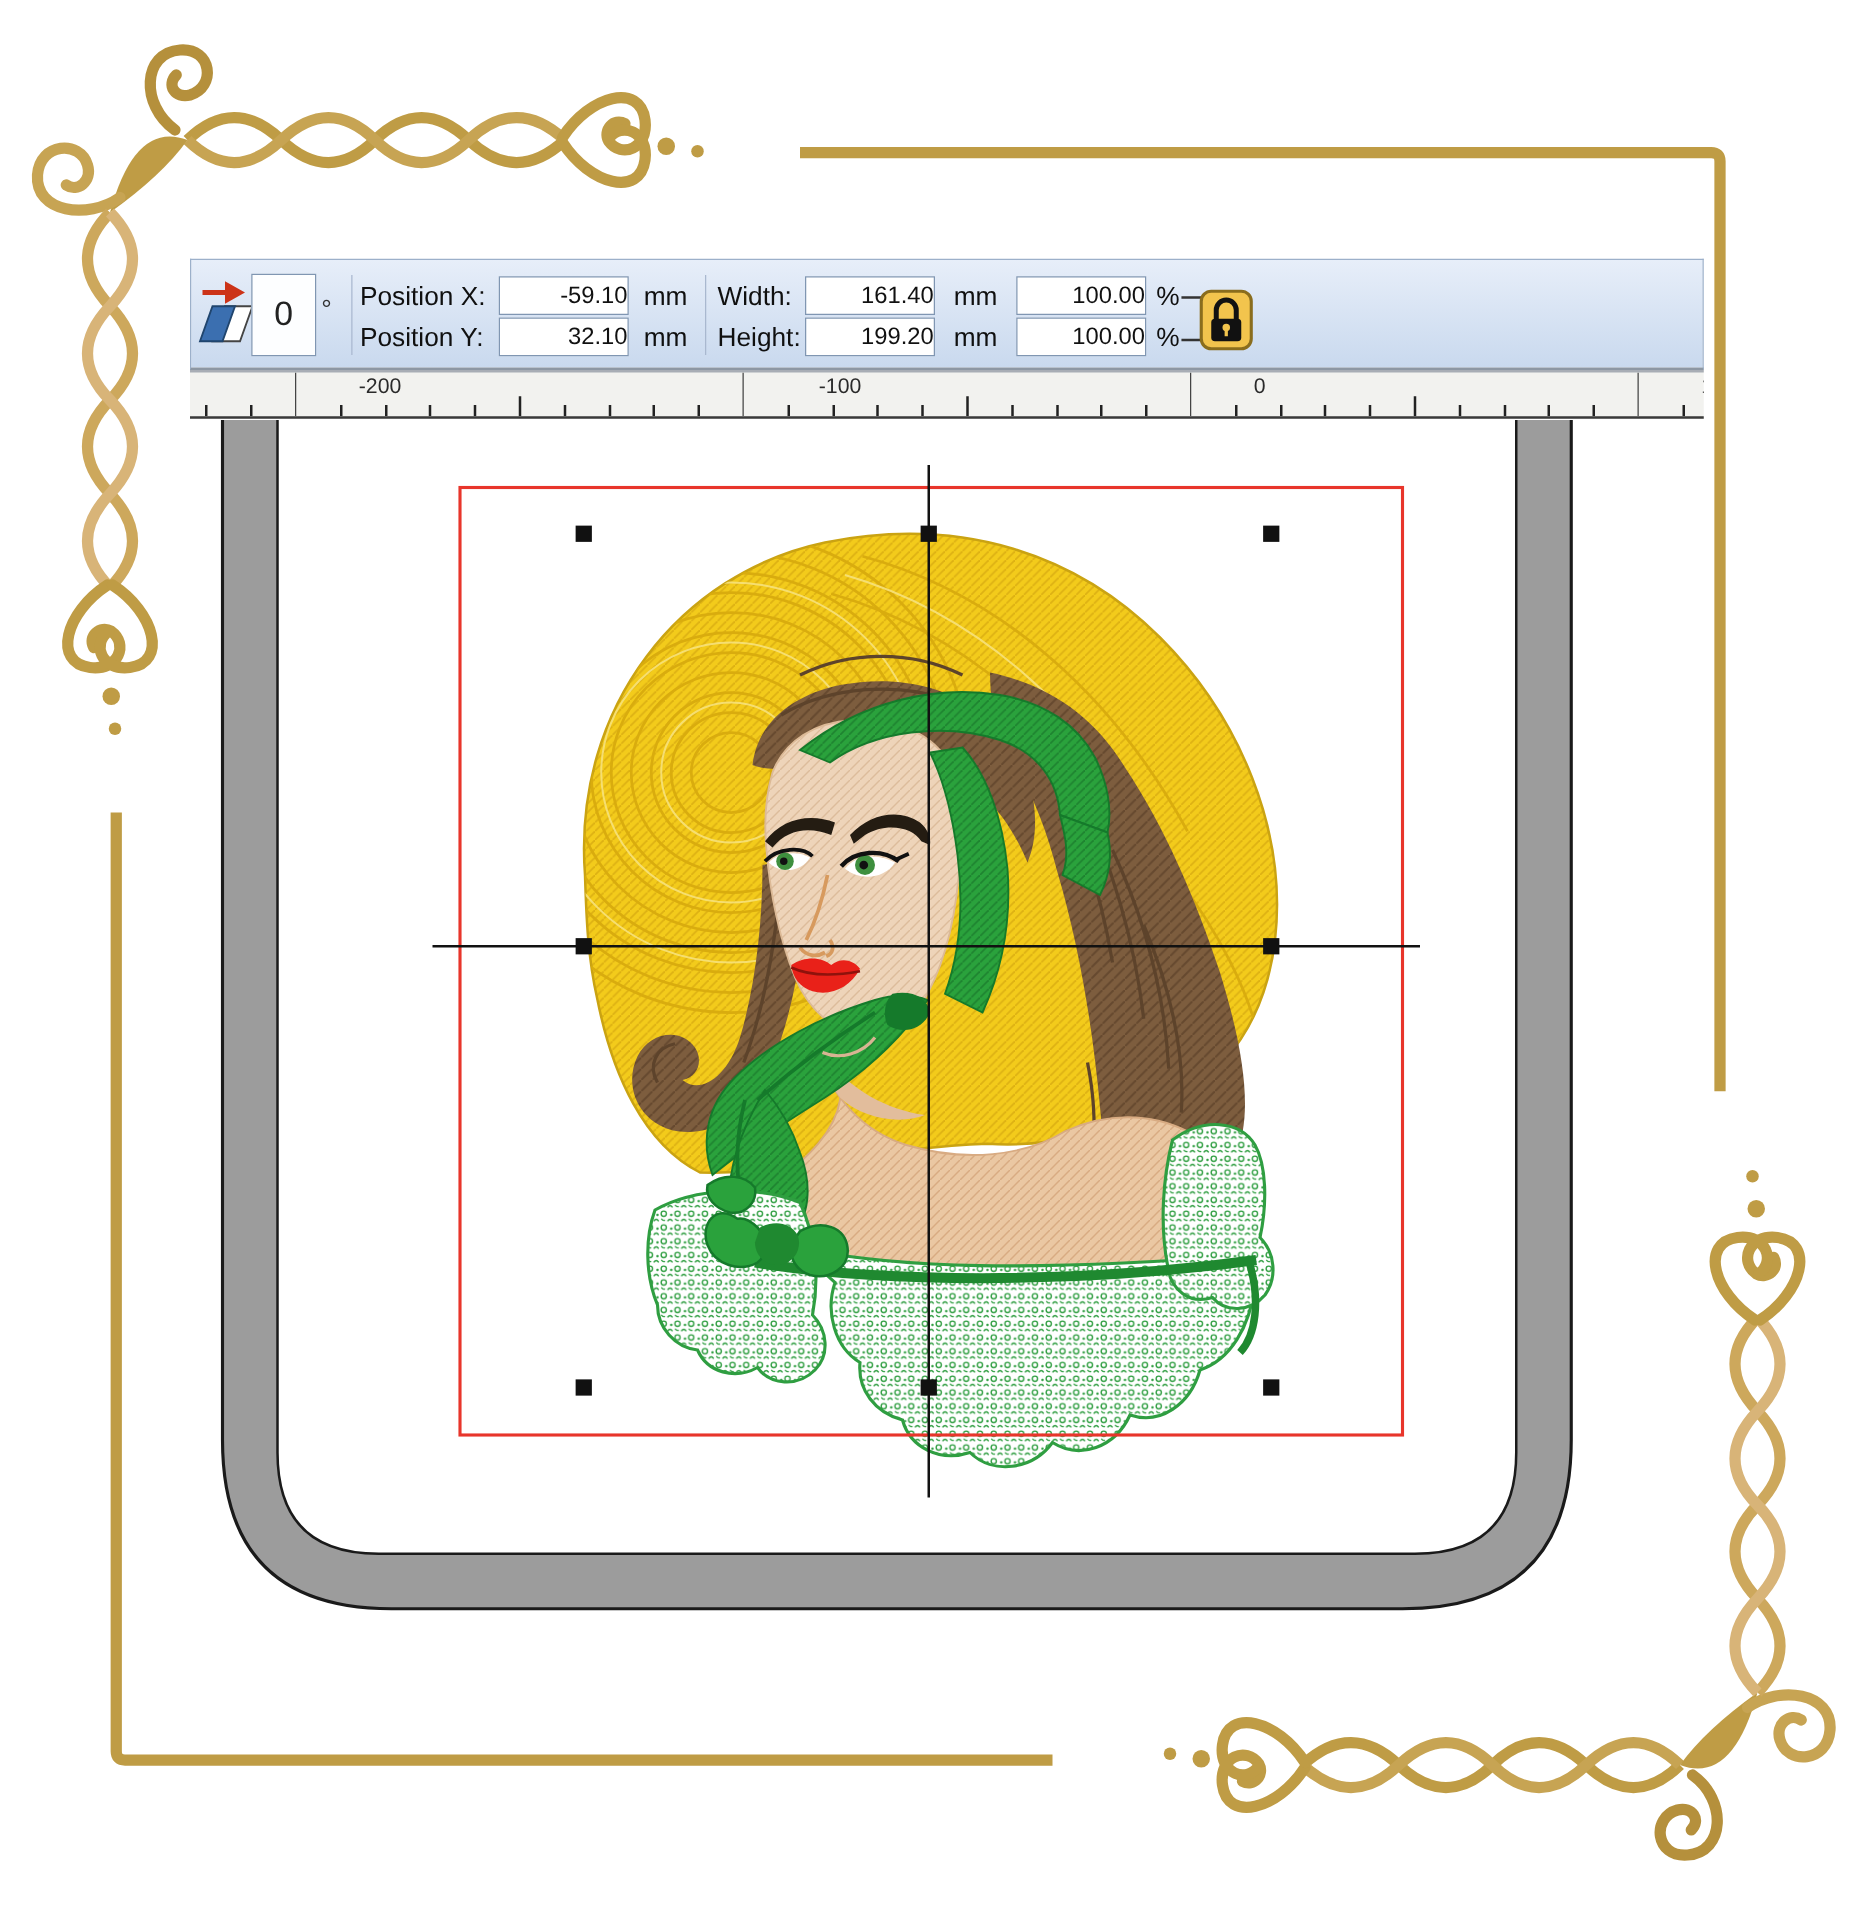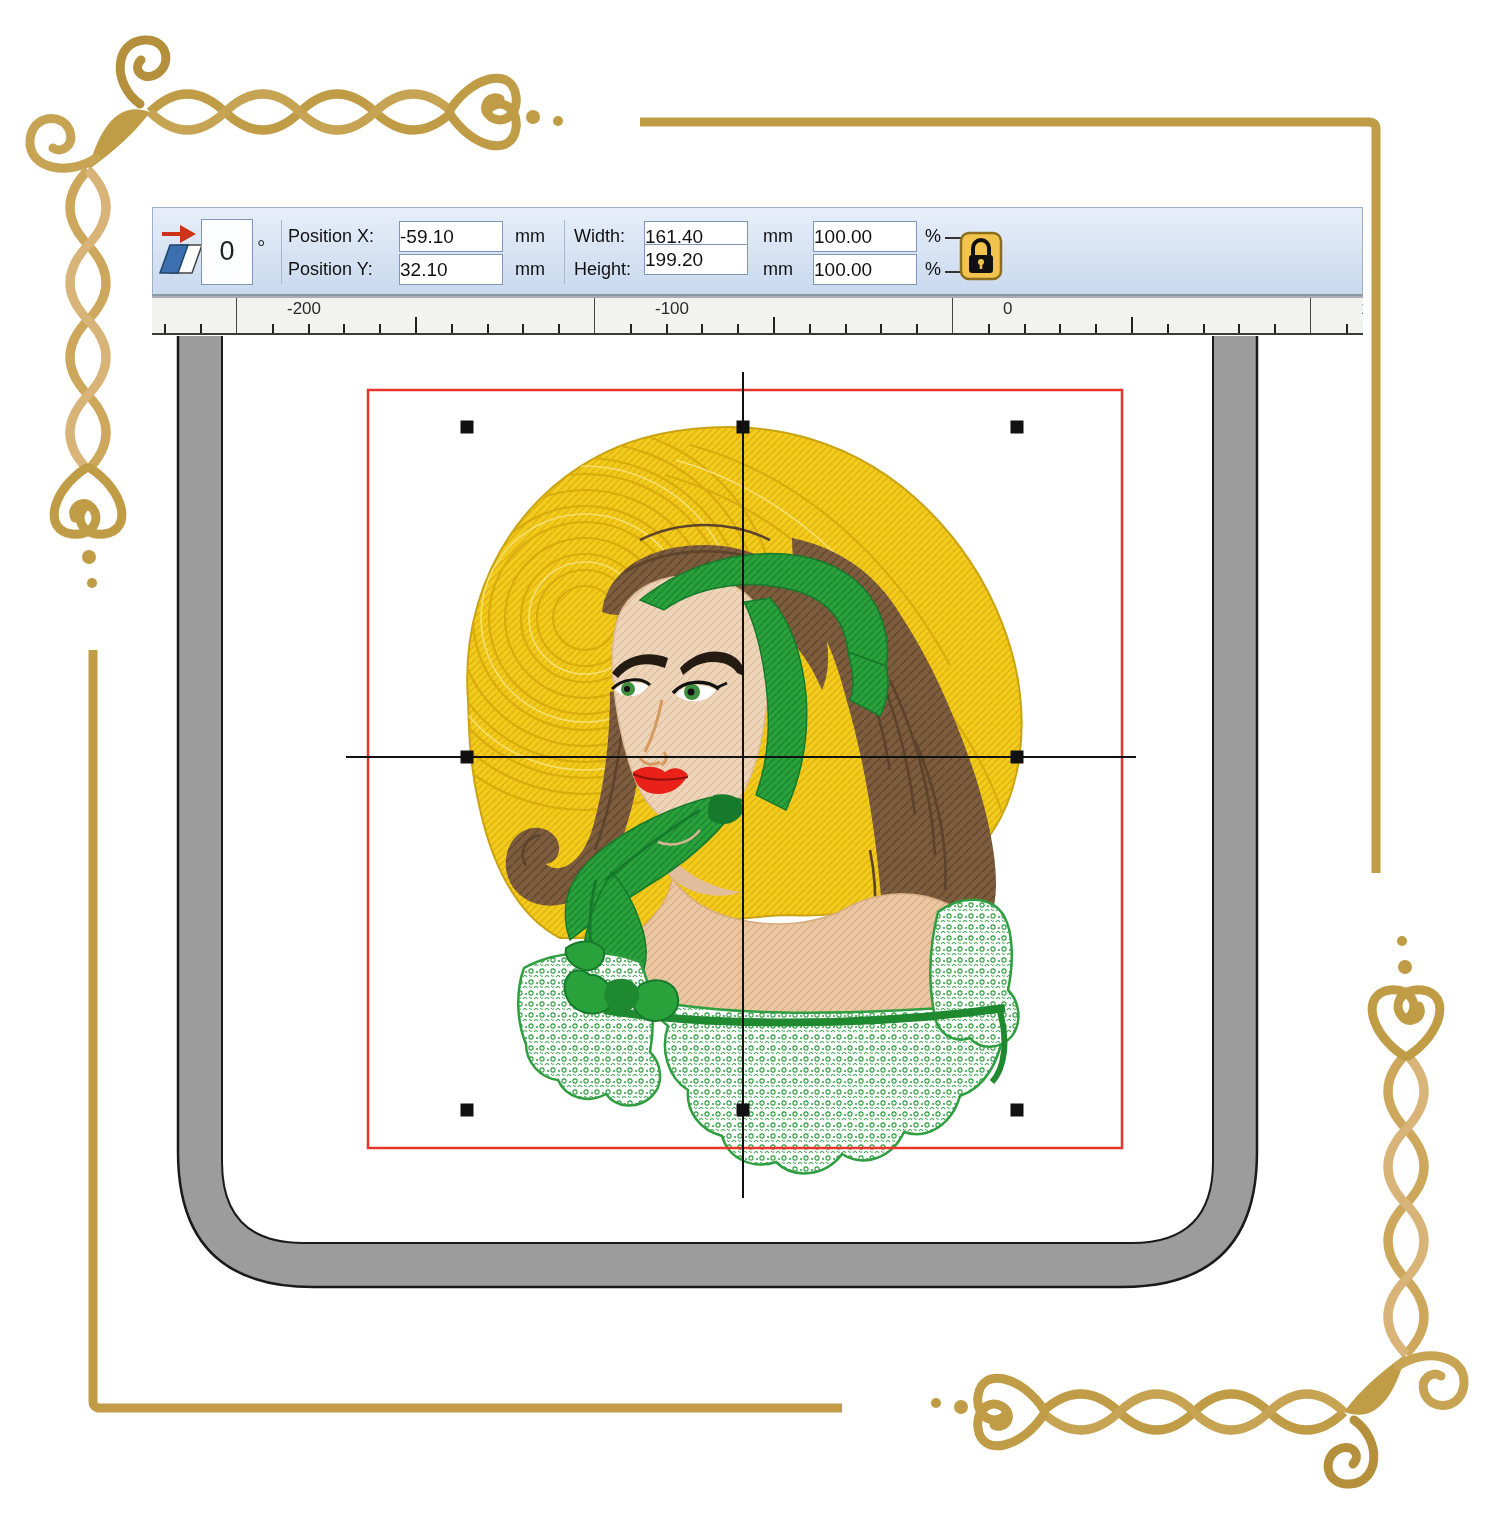--- a/index.html
+++ b/index.html
@@ -3,23 +3,23 @@
 <meta charset="utf-8">
 <style>
   html,body{margin:0;padding:0;background:#ffffff;}
   #stage{position:relative;width:1500px;height:1530px;background:#fff;overflow:hidden;
          font-family:"Liberation Sans",sans-serif;}
   #artSvg{position:absolute;left:0;top:0;z-index:1;}
   
   .toolbar{position:absolute;left:152px;top:207px;width:1211px;height:89px;z-index:5;
            background:linear-gradient(#e7eef9,#c9d9ee);
            border:1px solid #9cb0ca;border-bottom:2px solid #8d97a3;box-sizing:border-box;}
-  .tlabel{position:absolute;font-size:18px;color:#101010;white-space:nowrap;}
+  .tlabel{position:absolute;font-size:21px;color:#101010;white-space:nowrap;}
   .tfield{position:absolute;height:31px;width:104px;background:#fff;border:1px solid #8096b2;
-          box-sizing:border-box;font-size:19px;color:#111;text-align:left;line-height:29px;}
+          box-sizing:border-box;font-size:19px;color:#111;text-align:right;line-height:29px;}
   .sep{position:absolute;top:12px;width:1px;height:64px;background:#a9b8cf;}
   .rotfield{position:absolute;left:48px;top:11px;width:52px;height:66px;background:#fdfeff;
             border:1px solid #8096b2;box-sizing:border-box;font-size:27px;color:#222;
             line-height:62px;text-align:center;}
   .deg{position:absolute;left:104px;top:28px;font-size:21px;color:#333;}
   
   .ruler{position:absolute;left:152px;top:296px;width:1211px;height:39px;z-index:5;
          background:#f2f2ef;border-top:2px solid #a8adb5;border-bottom:2px solid #3a3a3a;
          box-sizing:border-box;overflow:hidden;}
   .rlab{position:absolute;top:1px;font-size:17px;color:#2a2a2a;margin-left:48px;}
@@ -271,21 +271,21 @@
   <div class="tfield" style="left:246px;top:46px">32.10</div>
   <div class="tlabel" style="left:362px;top:51px">mm</div>
 
   <div class="sep" style="left:411px"></div>
 
   <div class="tlabel" style="left:421px;top:18px">Width:</div>
   <div class="tfield" style="left:491px;top:13px">161.40</div>
   <div class="tlabel" style="left:610px;top:18px">mm</div>
 
   <div class="tlabel" style="left:421px;top:51px">Height:</div>
-  <div class="tfield" style="left:491px;top:36px">199.20</div>
+  <div class="tfield" style="left:491px;top:46px">199.20</div>
   <div class="tlabel" style="left:610px;top:51px">mm</div>
 
   <div class="tfield" style="left:660px;top:13px">100.00</div>
   <div class="tlabel" style="left:772px;top:18px">%</div>
   <div class="tfield" style="left:660px;top:46px">100.00</div>
   <div class="tlabel" style="left:772px;top:51px">%</div>
 
   <svg width="70" height="66" style="position:absolute;left:792px;top:18px">
     <polyline points="0,12 26,12 26,20" fill="none" stroke="#333" stroke-width="2"></polyline>
     <polyline points="0,46 26,46 26,38" fill="none" stroke="#333" stroke-width="2"></polyline>

